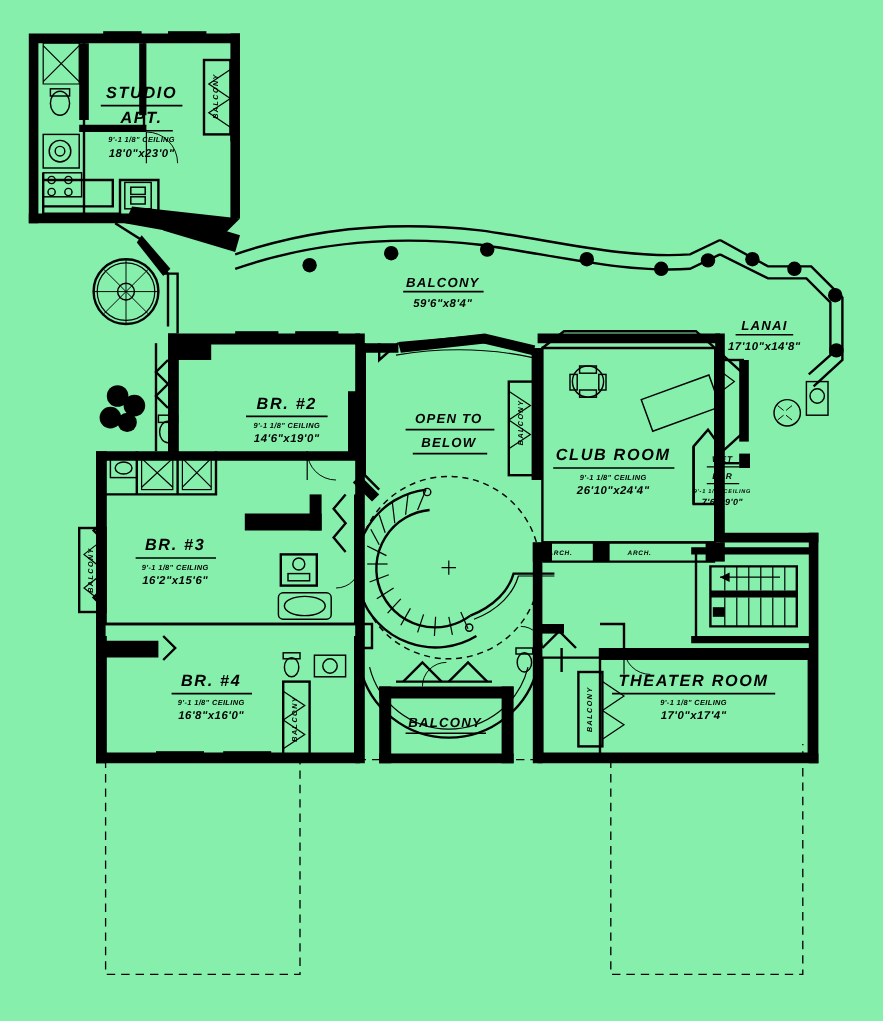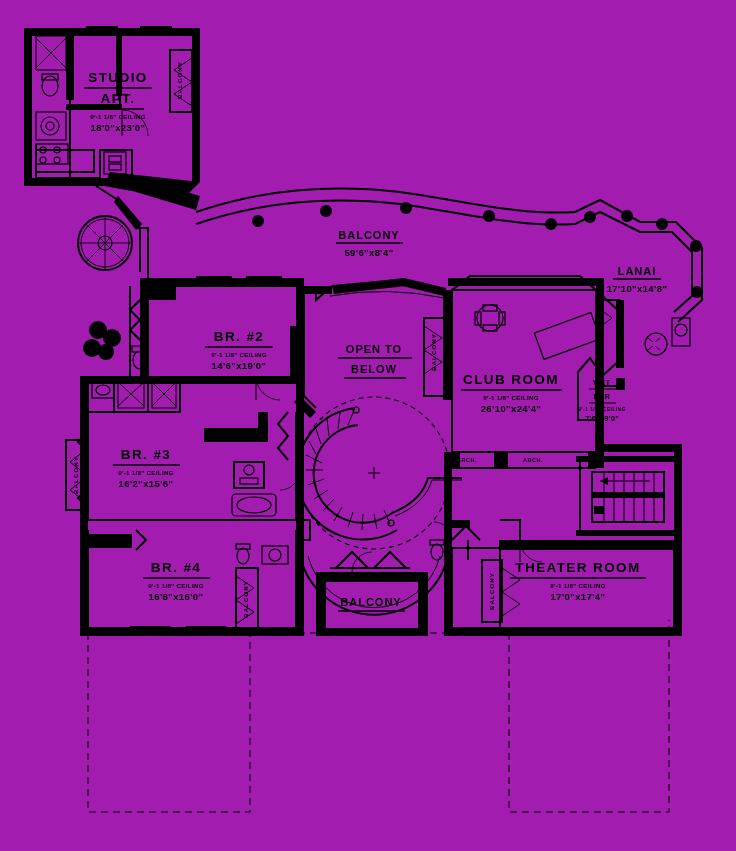--- a/index.html
+++ b/index.html
@@ -7,22 +7,23 @@
     padding: 0;
     background: #ffffff;
   }
   body {
     font-family: "Liberation Sans", sans-serif;
   }
   #plan-root {
     position: relative;
     width: 736px;
     height: 851px;
-    background: #a21caf;
+    background: #86efac;
     overflow: hidden;
+    font-style: italic;
   }
   #plan-svg {
     position: absolute;
     left: 0;
     top: 0;
     width: 736px;
     height: 851px;
   }
   .wall-heavy { fill: #000000; }
   .wall-line { fill: none; stroke: #000000; stroke-width: 2; }

